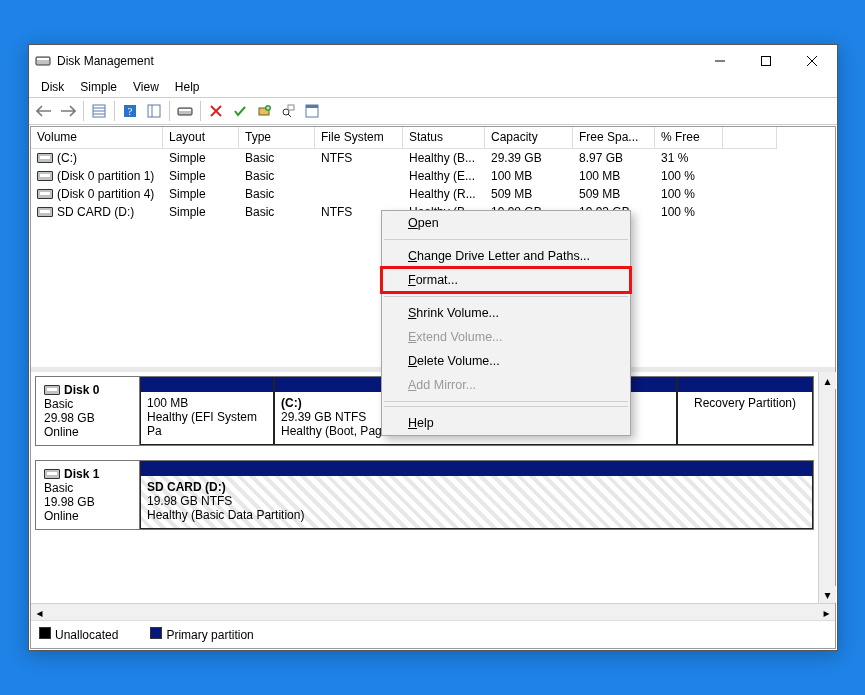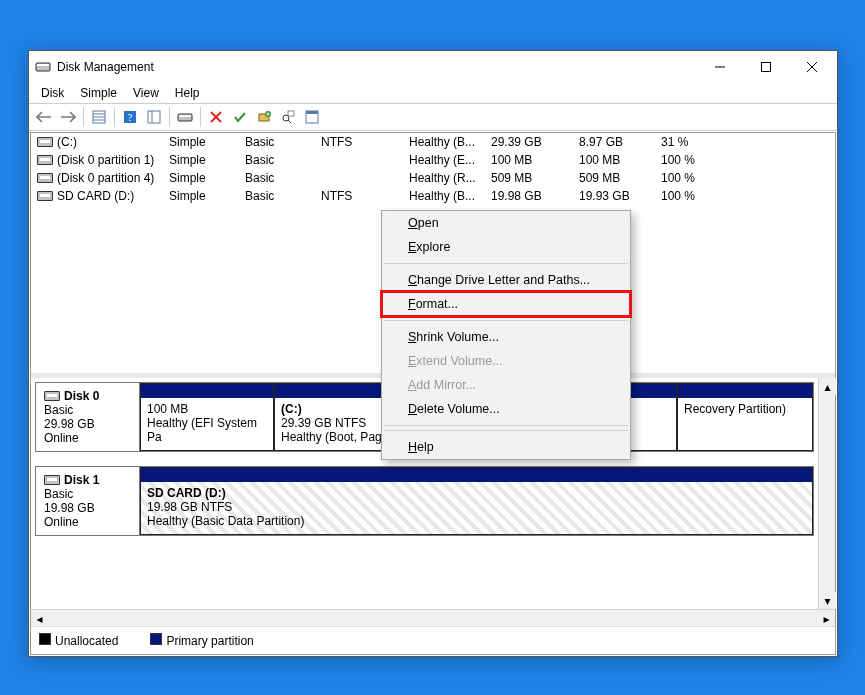--- a/index.html
+++ b/index.html
@@ -8,21 +8,21 @@
     font-family: "Segoe UI", Tahoma, sans-serif;
     font-size: 12px;
     background: #1e82e6;
     width: 865px;
     height: 695px;
     position: relative;
     overflow: hidden;
   }
   .window {
     position: absolute;
-    left: 28px; top: 50px;
+    left: 28px; top: 44px;
     width: 810px; height: 607px;
     background: #fff;
     border: 1px solid #555;
     box-shadow: 0 4px 18px rgba(0,0,0,.25);
     display: flex;
     flex-direction: column;
   }
   .titlebar {
     height: 32px;
     display: flex;
@@ -239,20 +239,31 @@
         <svg width="14" height="14">
           <rect x="1" y="1" width="12" height="12" fill="#fff" stroke="#5a7aa8"></rect>
           <rect x="1" y="1" width="12" height="3" fill="#5a7aa8"></rect>
         </svg>
       </div>
   </div>
 
   <div class="content">
 
     <div class="listarea">
+      <div class="listheader">
+        <div class="hcell col0">Volume</div>
+        <div class="hcell col1">Layout</div>
+        <div class="hcell col2">Type</div>
+        <div class="hcell col3">File System</div>
+        <div class="hcell col4">Status</div>
+        <div class="hcell col5">Capacity</div>
+        <div class="hcell col6">Free Spa...</div>
+        <div class="hcell col7">% Free</div>
+        <div class="hcell col8"></div>
+      </div>
       <div class="listrows" id="listrows">
           <div class="lrow">
             <div class="lcell col0"><span class="volicon"></span>(C:)</div>
             <div class="lcell col1">Simple</div>
             <div class="lcell col2">Basic</div>
             <div class="lcell col3">NTFS</div>
             <div class="lcell col4">Healthy (B...</div>
             <div class="lcell col5">29.39 GB</div>
             <div class="lcell col6">8.97 GB</div>
             <div class="lcell col7">31 %</div>
@@ -298,21 +309,21 @@
               <div class="partition" style="flex: 0 0 134px;">
                 <div class="bar"></div>
                 <div class="body">100 MB<br>Healthy (EFI System Pa</div>
               </div>
               <div class="partition" style="flex: 1 1 0%;">
                 <div class="bar"></div>
                 <div class="body"><b>(C:)</b><br>29.39 GB NTFS<br>Healthy (Boot, Pag</div>
               </div>
               <div class="partition" style="flex: 0 0 136px; margin-left: auto;">
                 <div class="bar"></div>
-                <div class="body" style="text-align: left;">Recovery Partition)</div>
+                <div class="body" style="text-align: center;">Recovery Partition)</div>
               </div>
             </div>
           </div>
           <div class="diskrow">
             <div class="disklabel"><span class="volicon"></span><b>Disk 1</b><br>Basic<br>19.98 GB<br>Online</div>
             <div class="partitions">
               <div class="partition hatched" style="flex: 1 1 0%;">
                 <div class="bar"></div>
                 <div class="body"><b>SD CARD  (D:)</b><br>19.98 GB NTFS<br>Healthy (Basic Data Partition)</div>
               </div>
@@ -332,25 +343,24 @@
 
     <div class="legend">
       <span><span class="swatch" style="background:#000"></span><span>Unallocated</span></span>
       <span><span class="swatch" style="background:#06177a"></span><span>Primary partition</span></span>
     </div>
   </div>
 </div>
 
 <div class="ctxmenu" id="ctxmenu">
     <div class="mitem"><u>O</u>pen</div>
-    <div class="mitem"><u>E</u>xplore</div>
     <div class="msep"></div>
     <div class="mitem"><u>C</u>hange Drive Letter and Paths...</div>
     <div class="mitem highlighted"><u>F</u>ormat...</div>
     <div class="msep"></div>
     <div class="mitem"><u>S</u>hrink Volume...</div>
     <div class="mitem disabled"><u>E</u>xtend Volume...</div>
+    <div class="mitem"><u>D</u>elete Volume...</div>
     <div class="mitem disabled"><u>A</u>dd Mirror...</div>
-    <div class="mitem"><u>D</u>elete Volume...</div>
     <div class="msep"></div>
     <div class="msep"></div>
     <div class="mitem"><u>H</u>elp</div>
   </div>
 
 </body></html>

